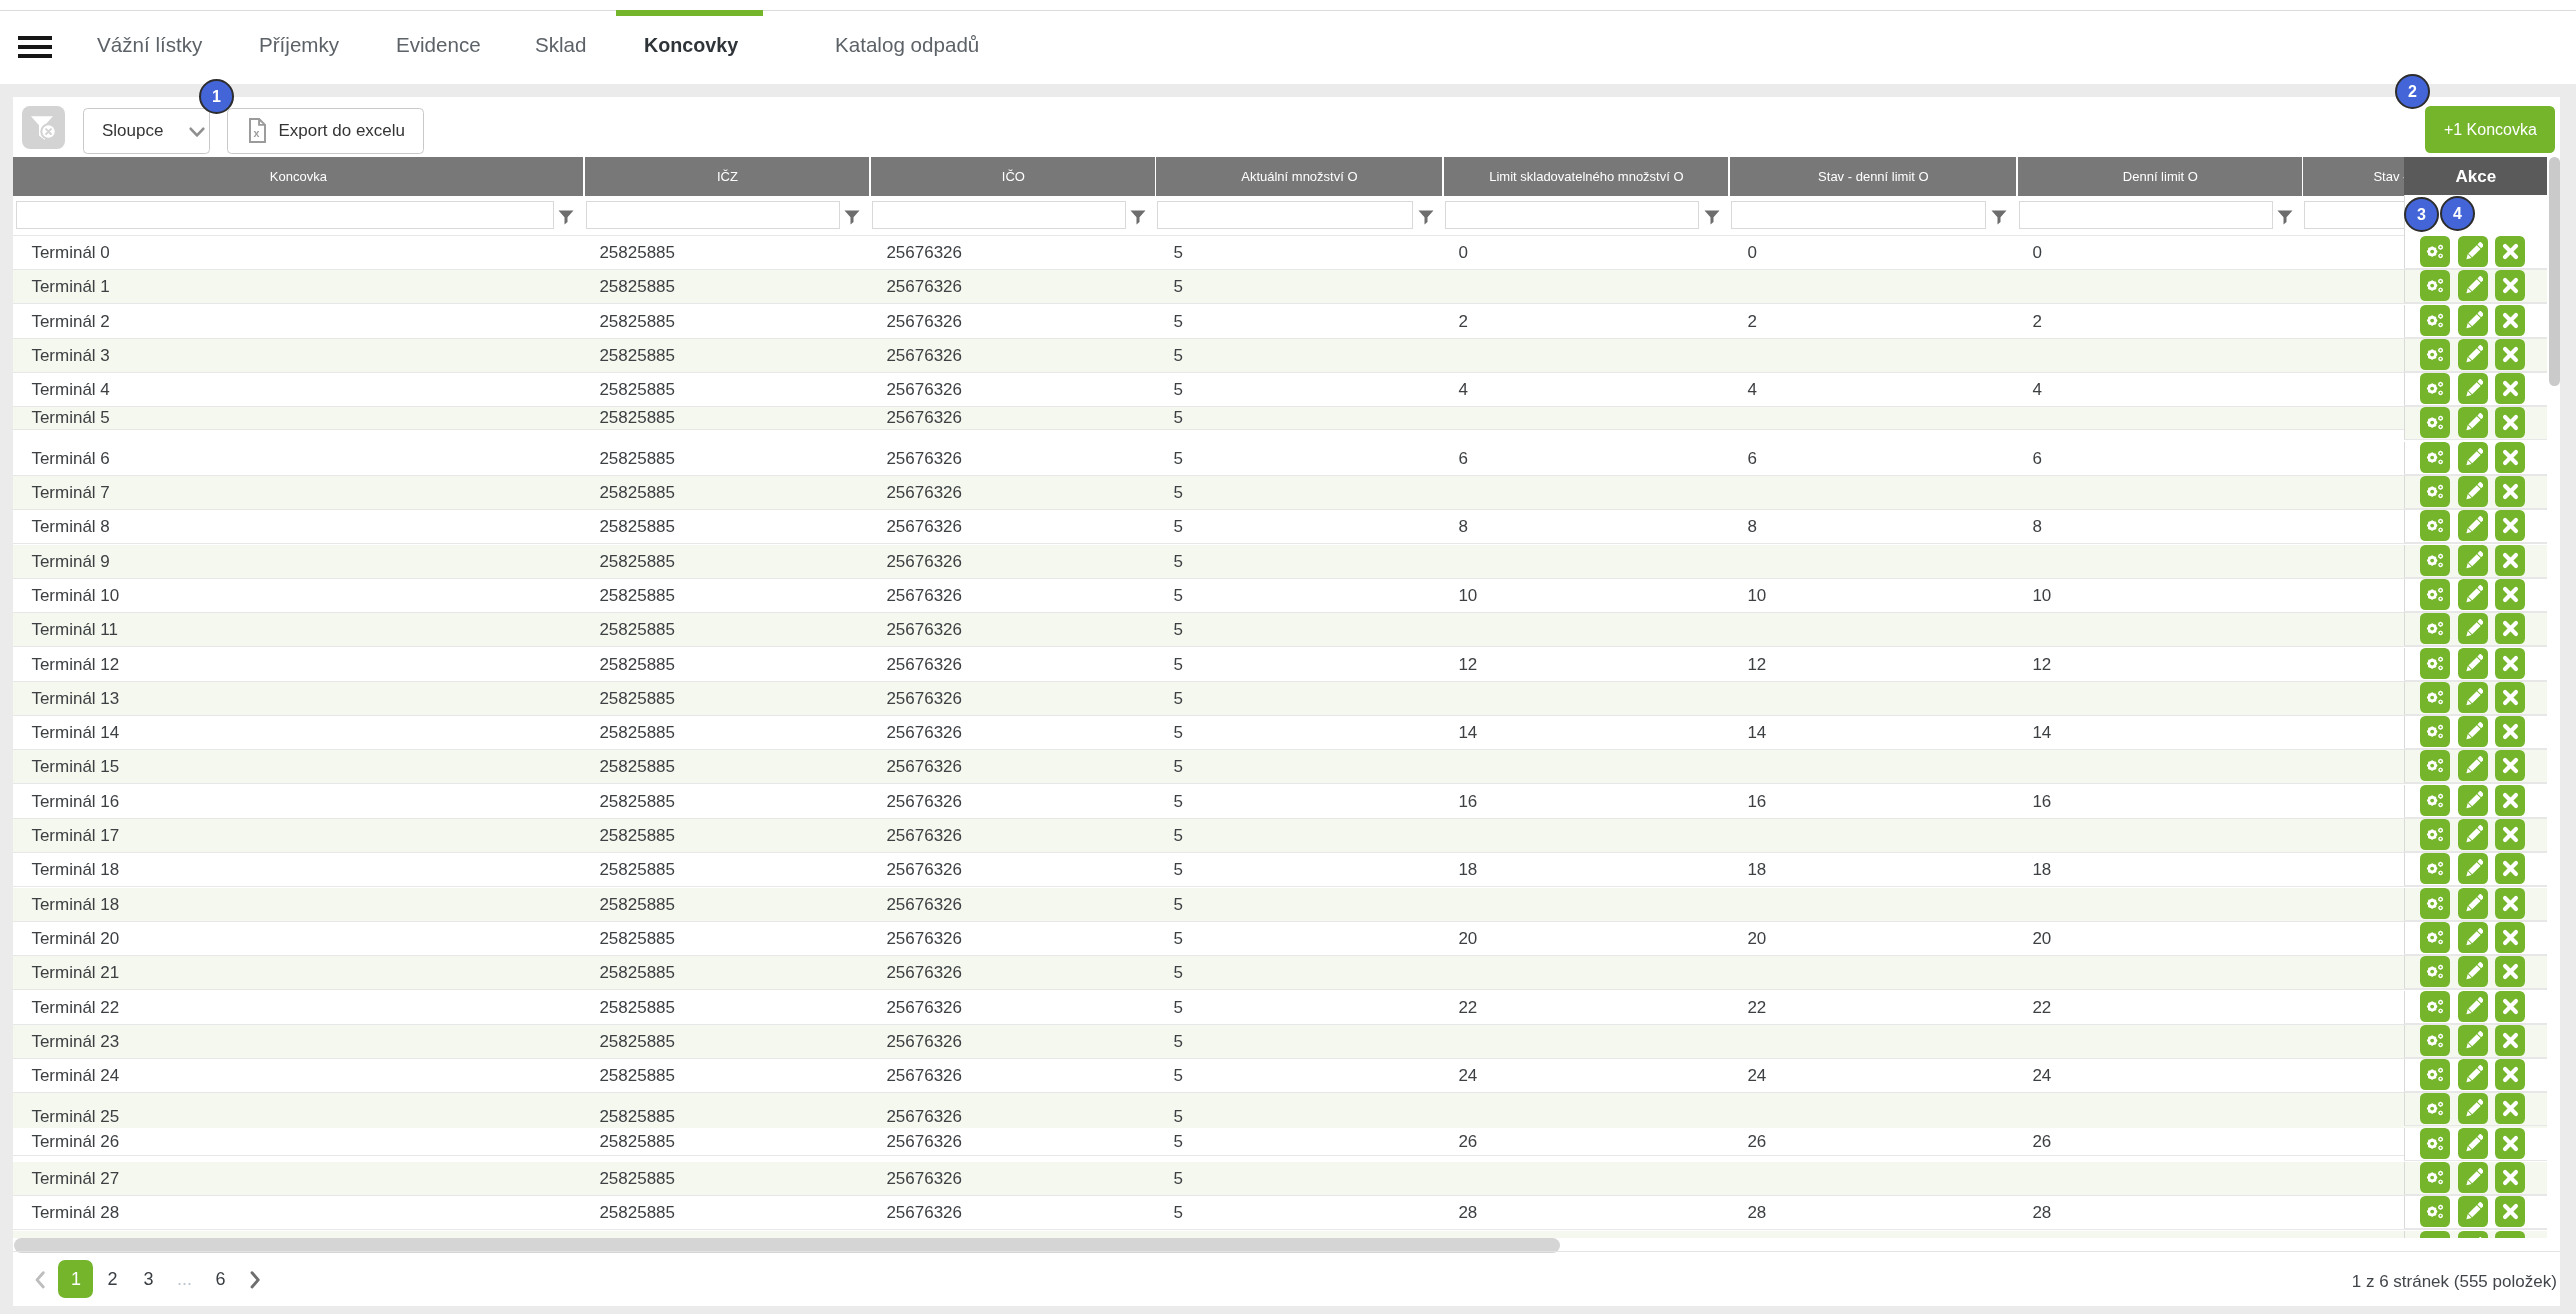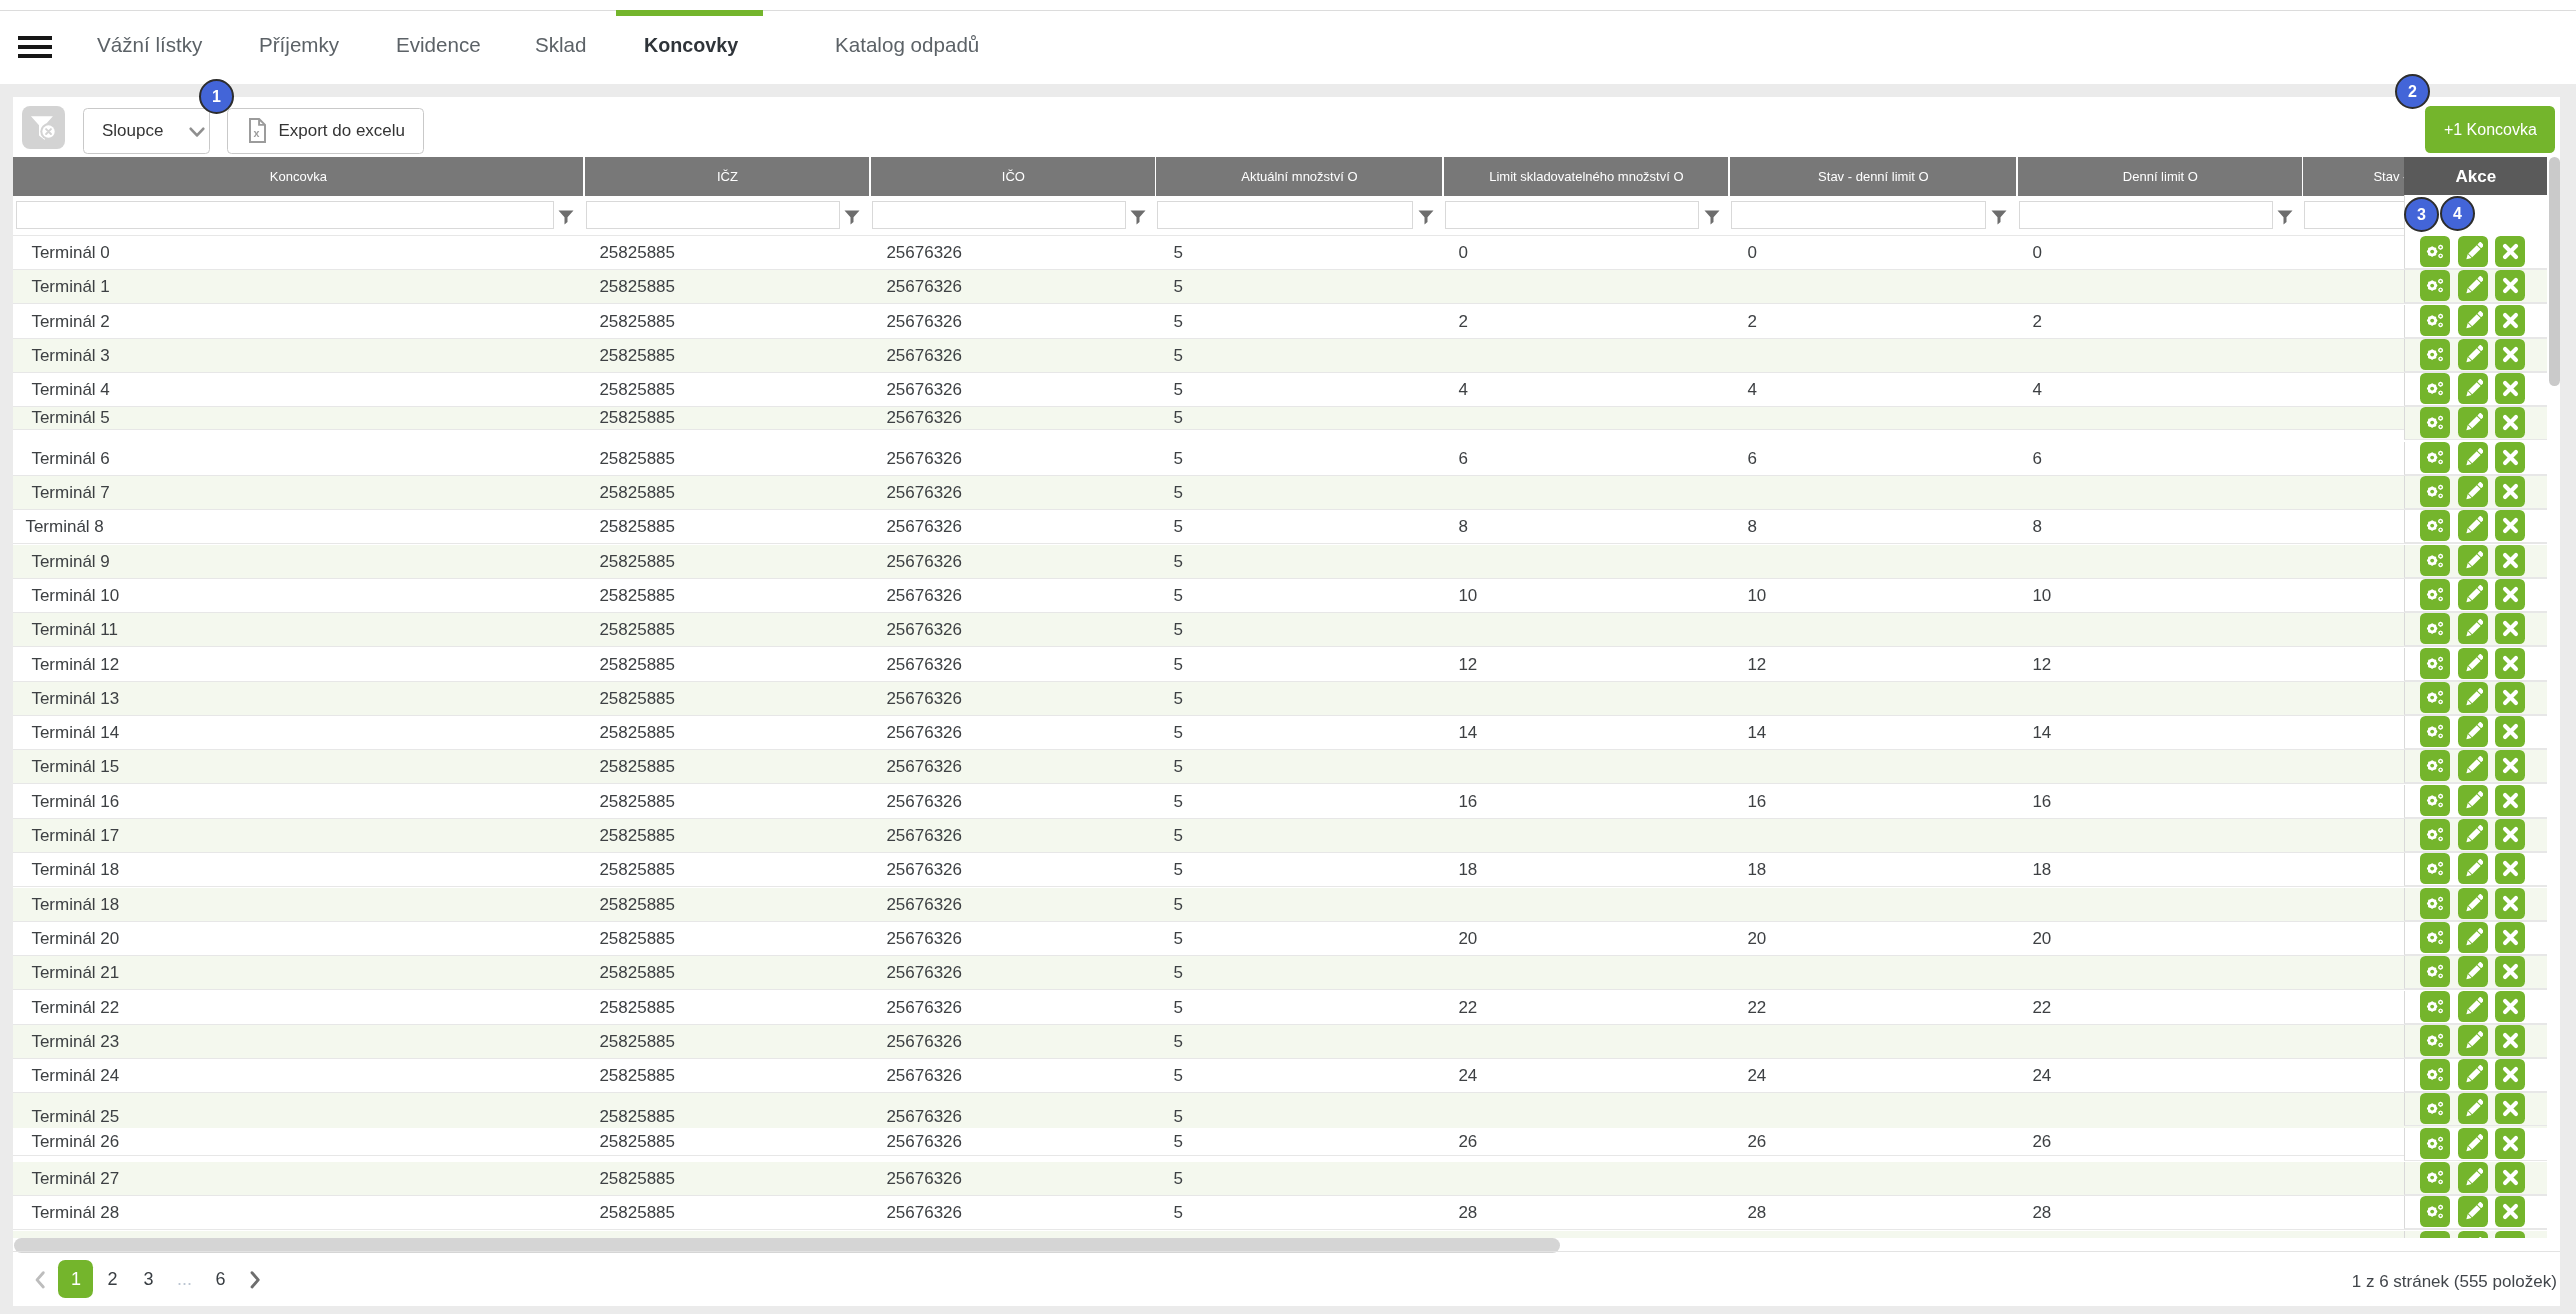--- a/index.html
+++ b/index.html
@@ -156,21 +156,21 @@
         <div class="cell" style="left:1734px">6</div>
         <div class="cell" style="left:2019px">6</div>
       </div>
 <div class="row" style="top:240px;height:34px;background:#f4f8ee">
         <div class="cell" style="left:18px">Terminál 7</div>
         <div class="cell" style="left:586px">25825885</div>
         <div class="cell" style="left:873px">25676326</div>
         <div class="cell" style="left:1160px">5</div>
       </div>
 <div class="row" style="top:274px;height:34px;background:#fff">
-        <div class="cell" style="left:12px">Terminál 8</div>
+        <div class="cell" style="left:18px">Terminál 8</div>
         <div class="cell" style="left:586px">25825885</div>
         <div class="cell" style="left:873px">25676326</div>
         <div class="cell" style="left:1160px">5</div>
         <div class="cell" style="left:1445px">8</div>
         <div class="cell" style="left:1734px">8</div>
         <div class="cell" style="left:2019px">8</div>
       </div>
 <div class="row" style="top:309px;height:34px;background:#f4f8ee">
         <div class="cell" style="left:18px">Terminál 9</div>
         <div class="cell" style="left:586px">25825885</div>

